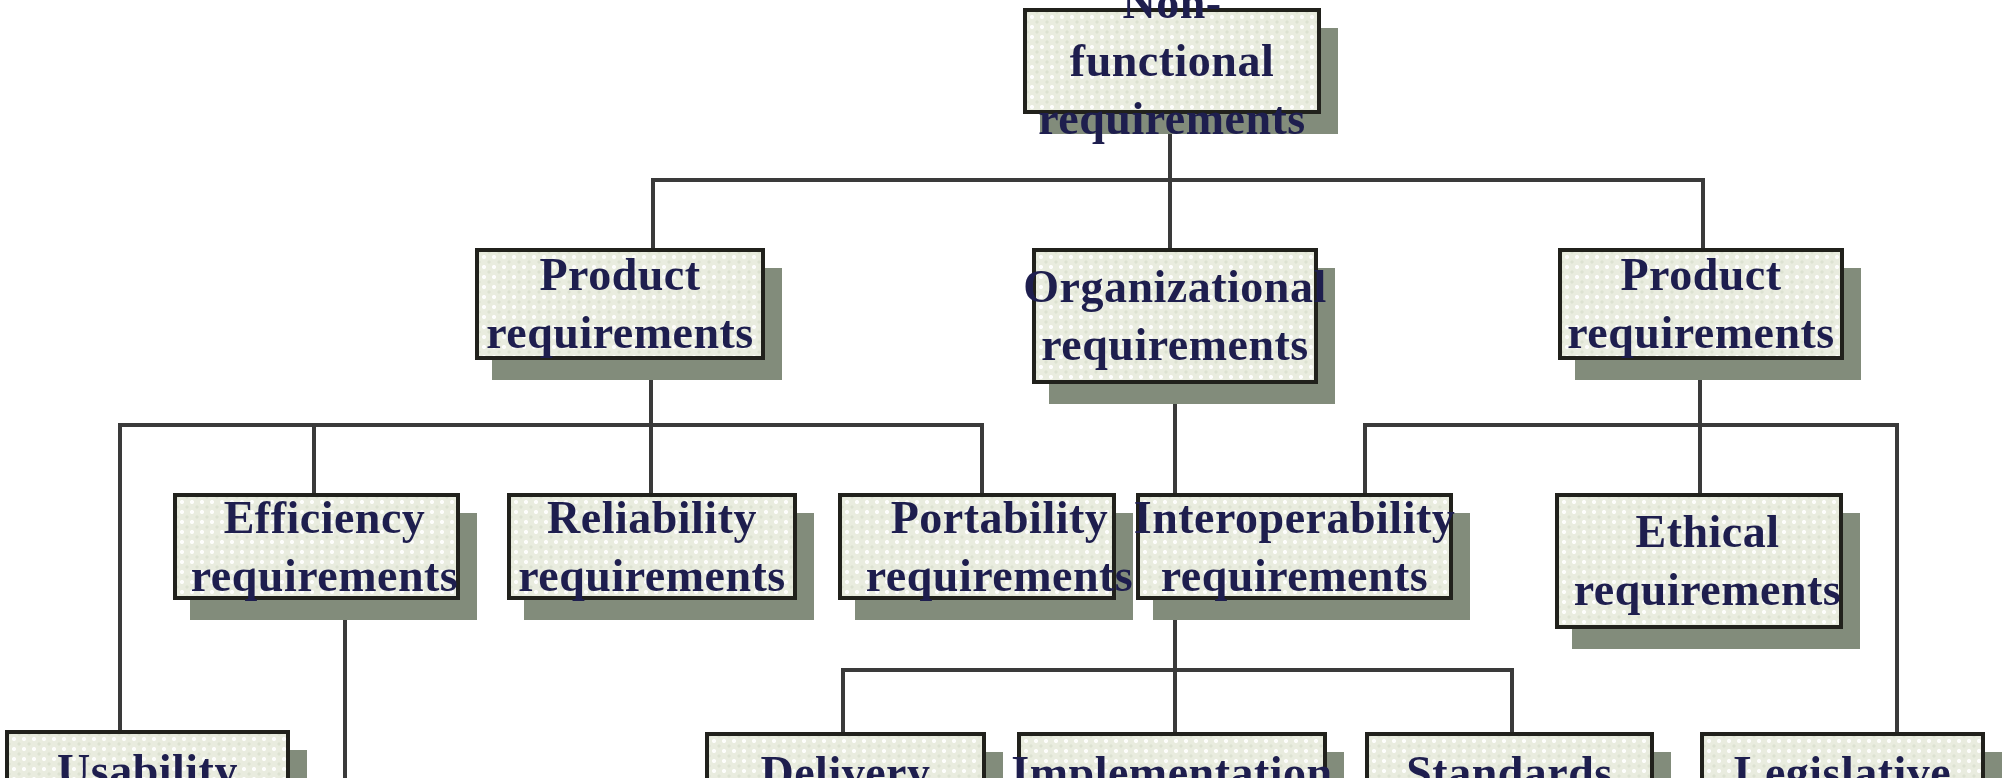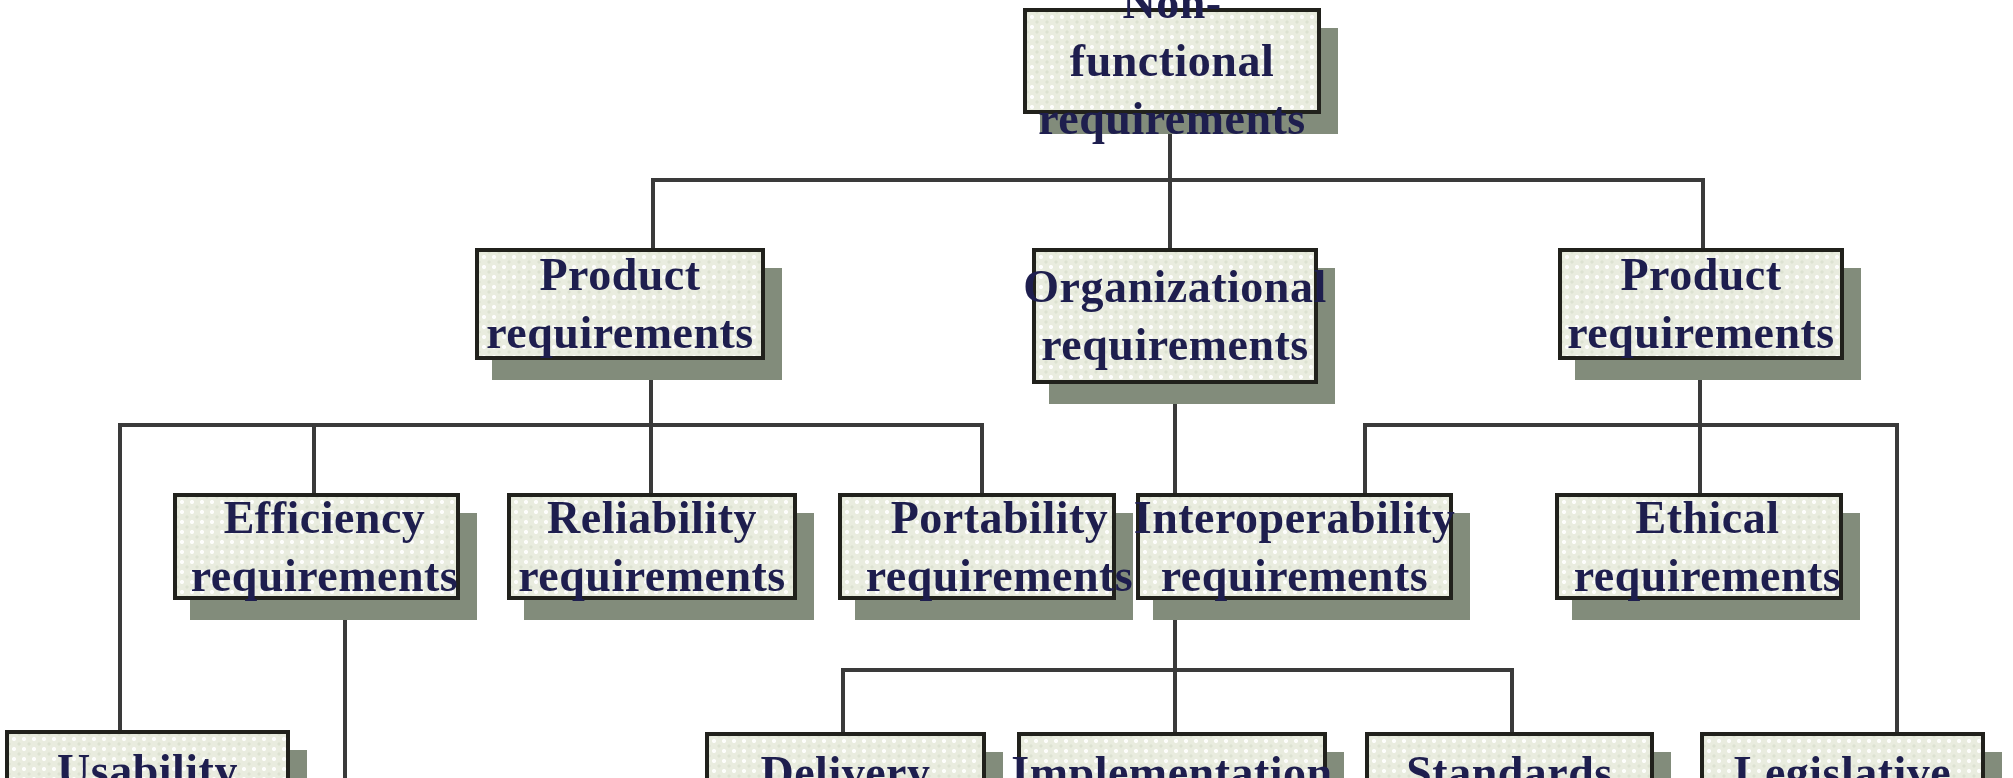--- a/index.html
+++ b/index.html
@@ -76,20 +76,20 @@
   <div class="node" style="left: 1558px; top: 248px; width: 286px; height: 112px;">Product
 requirements</div>
   <div class="node" style="left: 173px; top: 493px; width: 287px; height: 107px; padding-left: 16px;">Efficiency
 requirements</div>
   <div class="node" style="left: 507px; top: 493px; width: 290px; height: 107px;">Reliability
 requirements</div>
   <div class="node" style="left: 838px; top: 493px; width: 278px; height: 107px; padding-left: 45px;">Portability
 requirements</div>
   <div class="node" style="left: 1136px; top: 493px; width: 317px; height: 107px;">Interoperability
 requirements</div>
-  <div class="node" style="left: 1555px; top: 493px; width: 288px; height: 107px; padding-left: 17px;">Ethical
+  <div class="node" style="left: 1555px; top: 493px; width: 288px; height: 136px; padding-left: 17px;">Ethical
 requirements</div>
   <div class="node top-align" style="left: 5px; top: 730px; width: 285px; height: 110px;">Usability</div>
   <div class="node top-align" style="left: 705px; top: 732px; width: 281px; height: 108px;">Delivery</div>
   <div class="node top-align" style="left: 1017px; top: 732px; width: 310px; height: 108px;">Implementation</div>
   <div class="node top-align" style="left: 1365px; top: 732px; width: 289px; height: 108px;">Standards</div>
   <div class="node top-align" style="left: 1700px; top: 732px; width: 285px; height: 108px;">Legislative</div>
 </div>
 
 </body></html>

